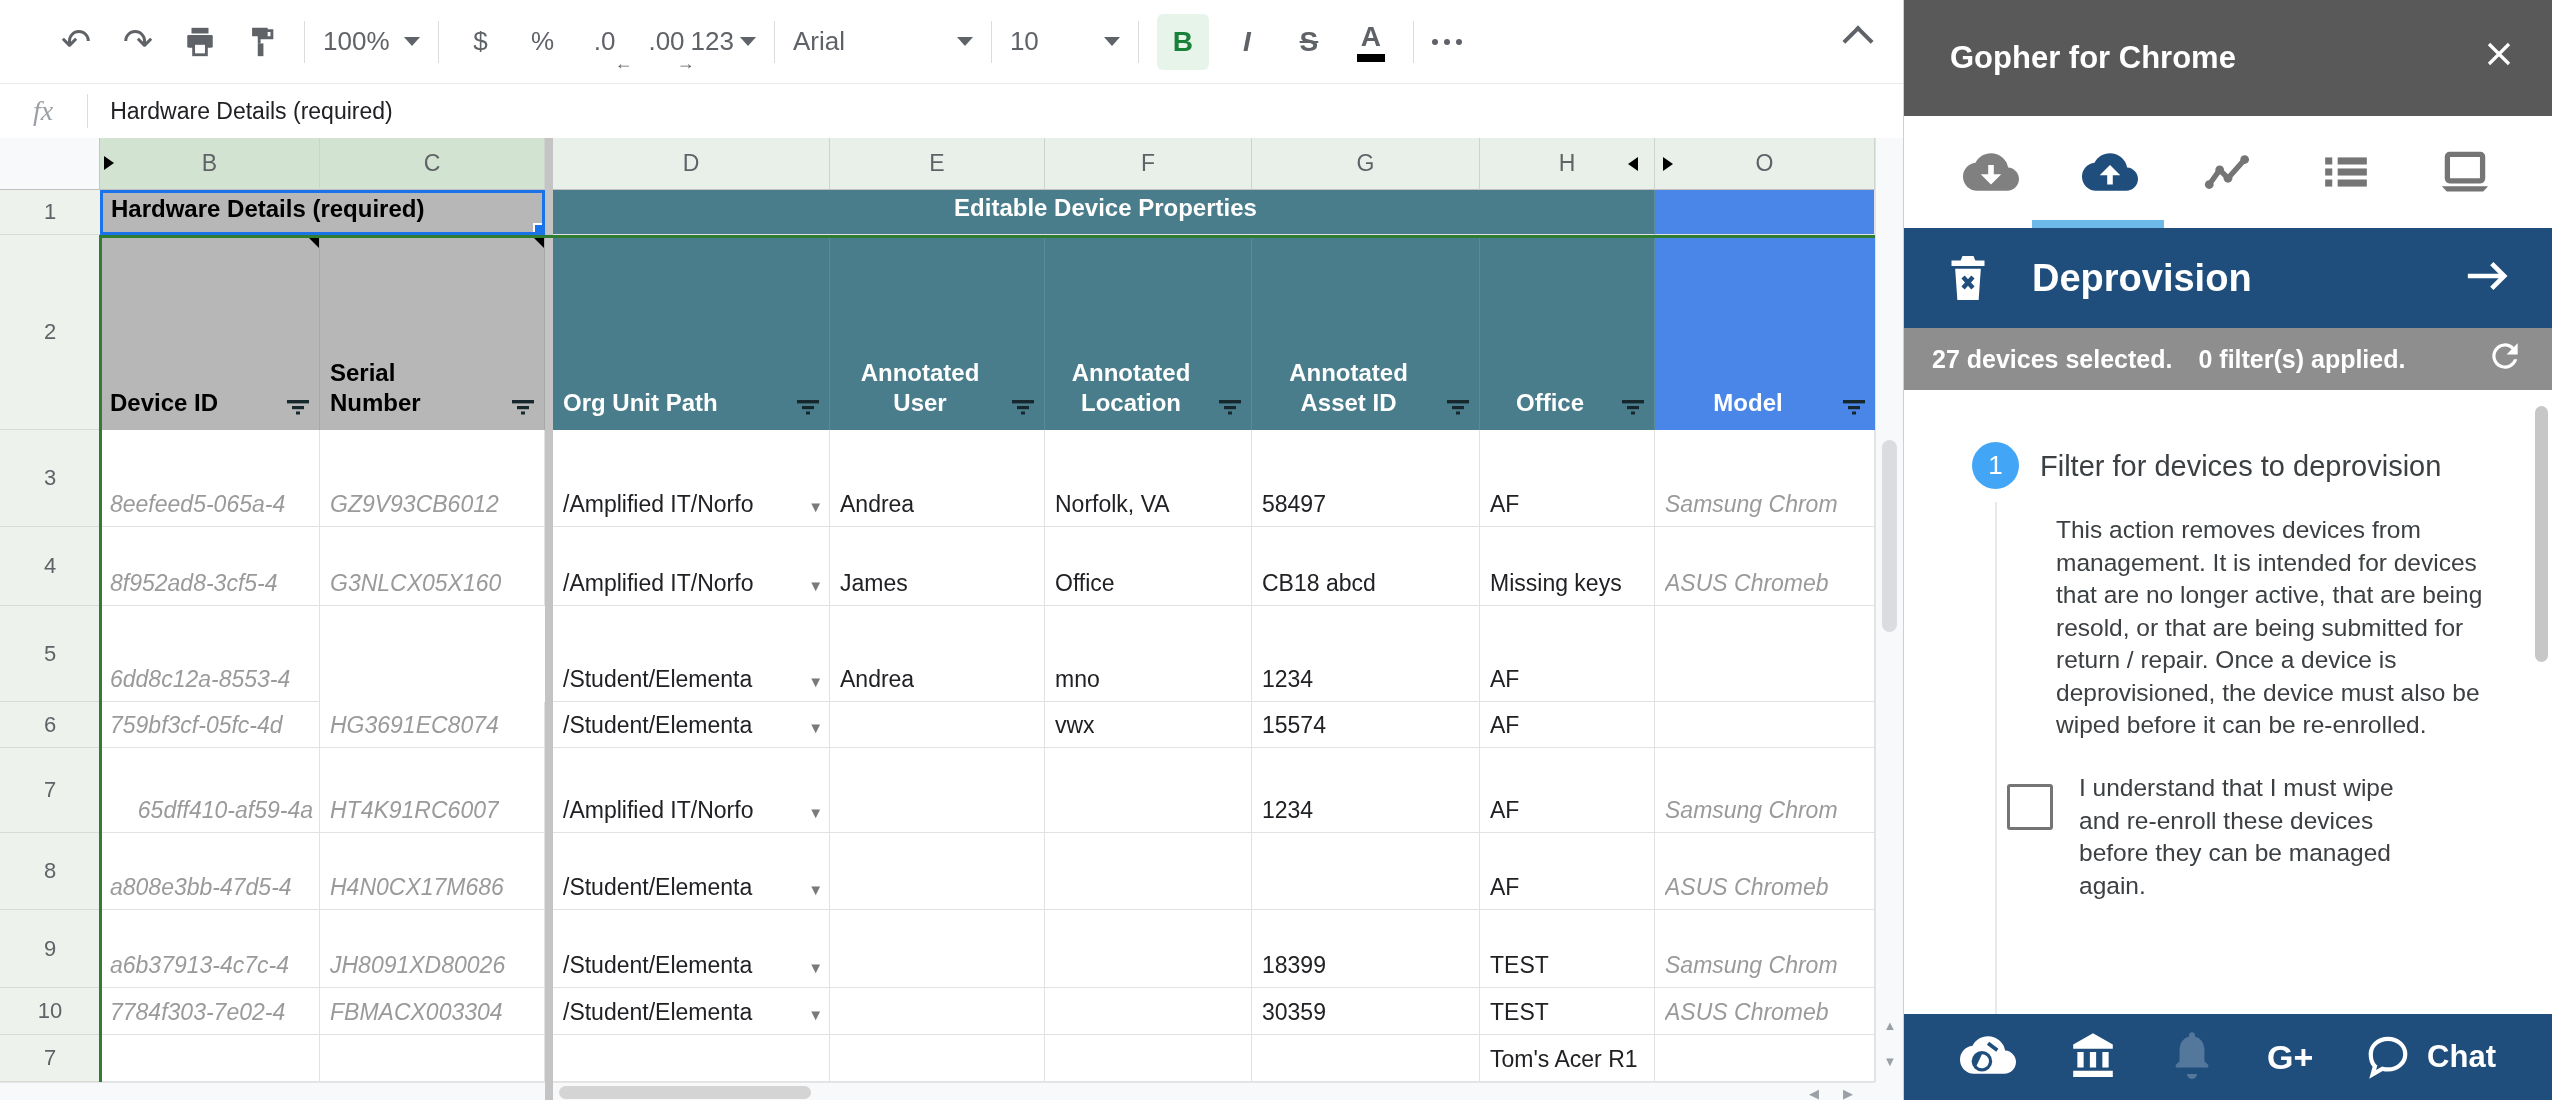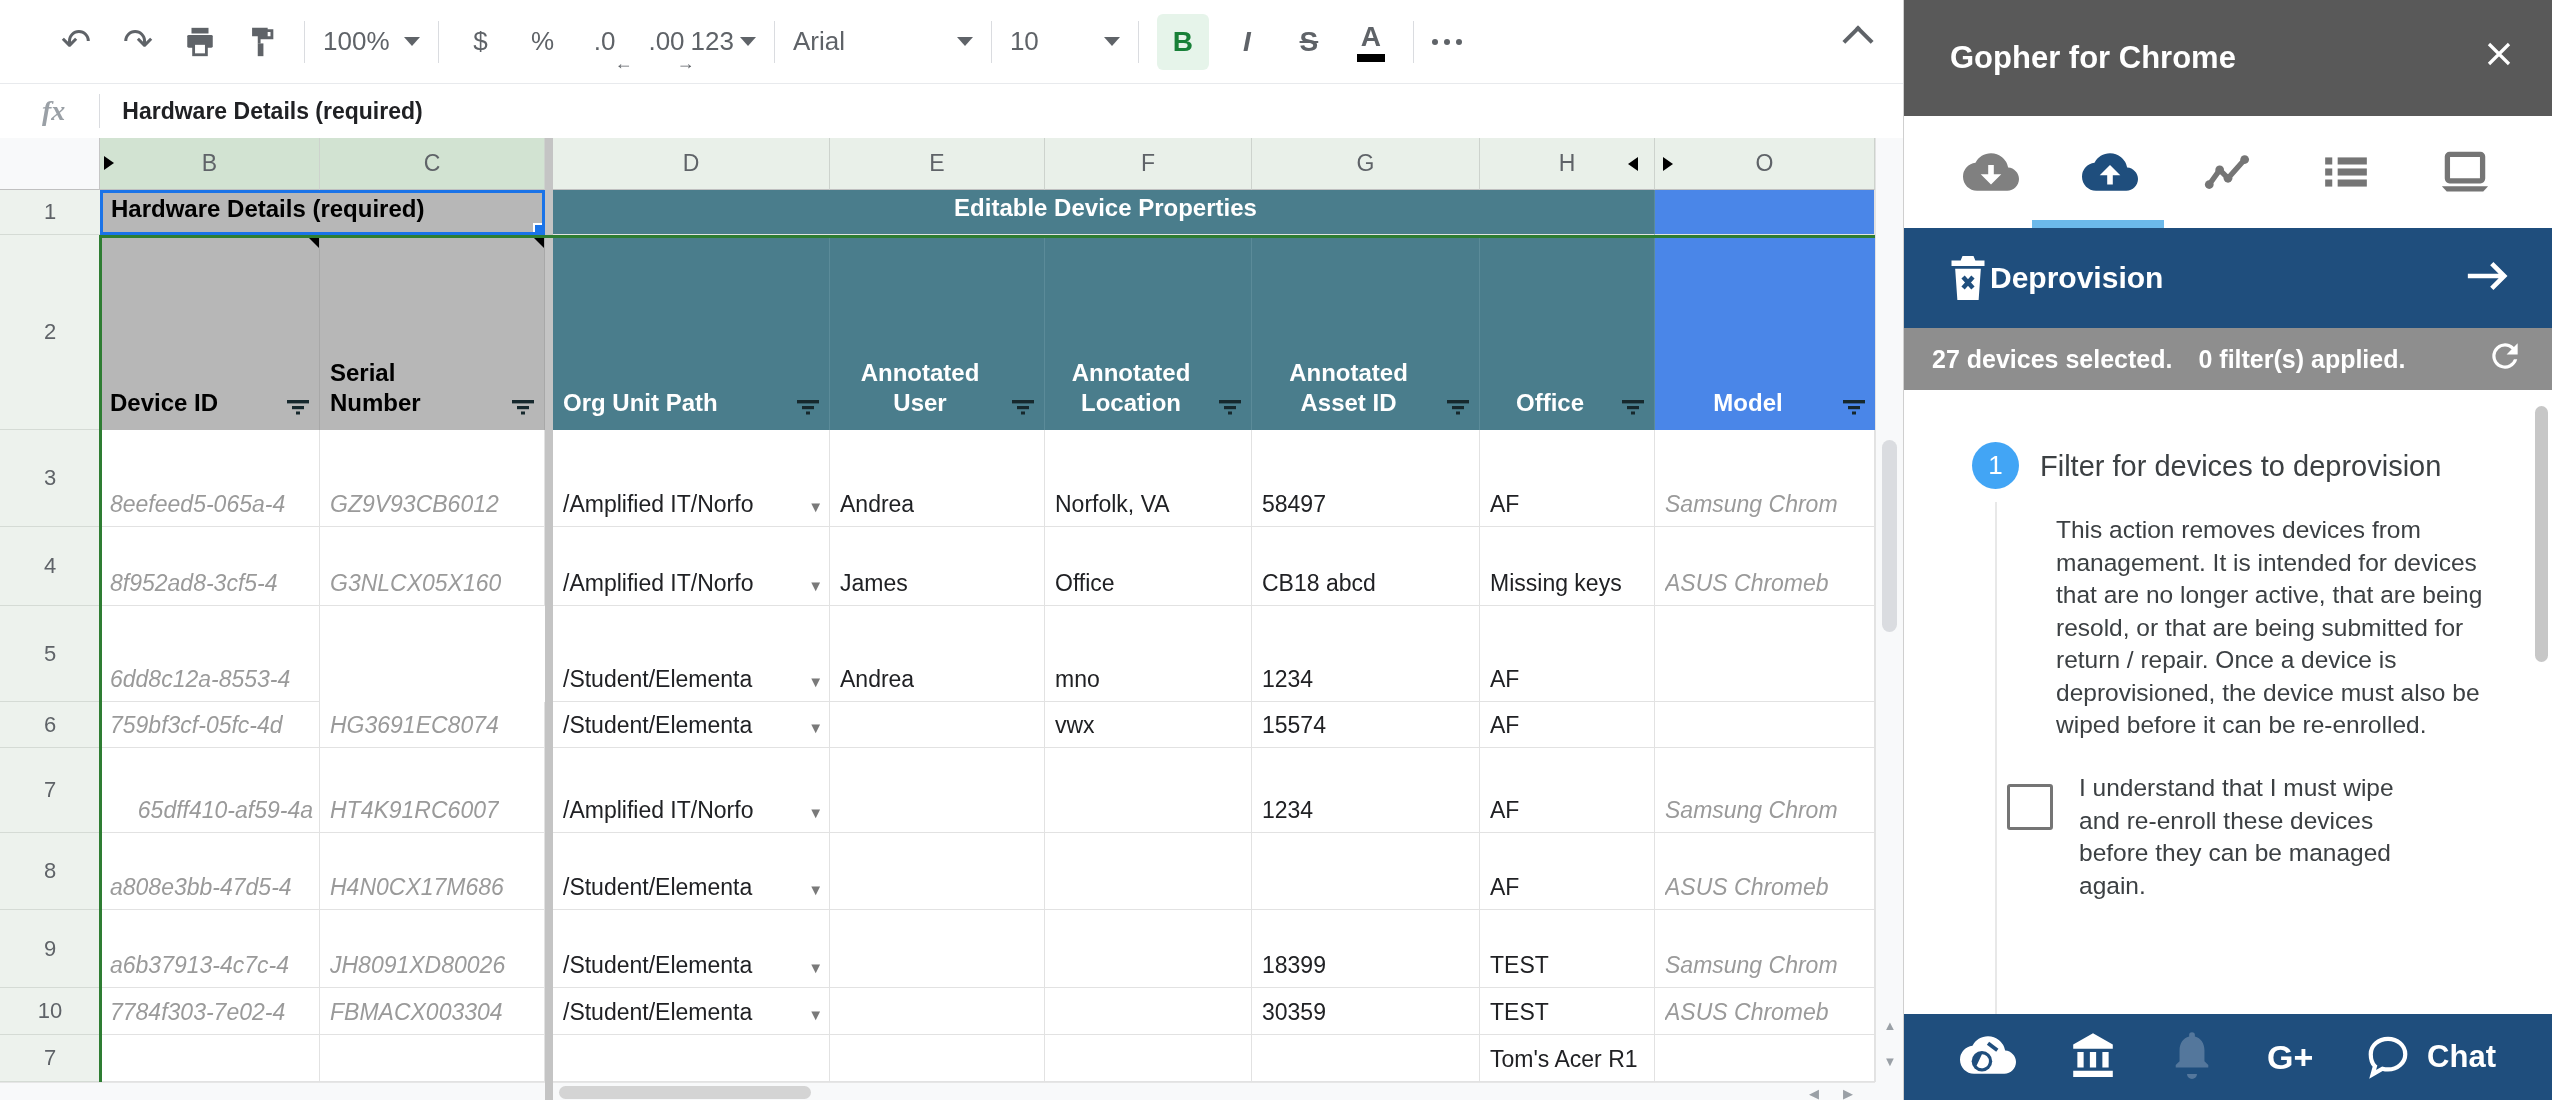--- a/index.html
+++ b/index.html
@@ -20,22 +20,22 @@
   .dec .sub{position:absolute;bottom:-4px;right:-4px;font-size:18px;}
   .bold-btn{background:#e6f4ea;color:var(--toolbar-active-green);font-weight:bold;font-size:28px;width:52px;}
   .ital-btn{font-style:italic;font-size:28px;font-weight:bold;}
   .strike-btn{text-decoration:line-through;font-size:28px;font-weight:bold;}
   .color-btn span{border-bottom:8px solid #000;padding:0 4px 1px 4px;font-size:28px;font-weight:bold;}
   .dots{width:6px;height:6px;border-radius:50%;background:#5f6368;box-shadow:12px 0 0 #5f6368,24px 0 0 #5f6368;margin-right:24px;}
   .chev-up{position:absolute;right:34px;top:30px;width:18px;height:18px;border-top:4px solid #5f6368;
            border-right:4px solid #5f6368;transform:rotate(-45deg);}
 
   
-  #fxbar{position:absolute;left:12px;top:84px;width:1903px;height:54px;background:#fff;
-         border-bottom:1px solid #e0e0e0;display:flex;align-items:center;font-weight:bold;}
+  #fxbar{position:absolute;left:3px;top:84px;width:1903px;height:54px;background:#fff;
+         border-bottom:1px solid #e0e0e0;display:flex;align-items:center;}
   .fx{font-family:"Liberation Serif","DejaVu Serif",serif;font-style:italic;color:#9aa0a6;
       font-size:28px;margin:0 34px 0 30px;}
   .fx-div{width:1px;height:34px;background:#dadce0;margin-right:22px;}
   .fx-val{font-size:23px;color:#202124;}
 
   
   #sheet{position:absolute;left:0;top:138px;width:1903px;height:962px;display:grid;
          grid-template-columns:100px 220px 225px 8px 277px 215px 207px 228px 175px 220px 28px;
          grid-template-rows:52px 45px 195px 97px 79px 96px 46px 85px 77px 78px 47px 47px 18px;}
   .corner{grid-column:1;grid-row:1;background:#f8f9fa;border-right:1px solid #c6c6c6;border-bottom:1px solid #c0c0c0;}
@@ -90,21 +90,21 @@
   #sidebar{position:absolute;left:1903px;top:0;width:649px;height:1100px;background:#fff;
            border-left:1px solid #cfcfcf;box-sizing:border-box;}
   .sb-title{height:116px;background:var(--sidebar-titlebar-gray);color:#fff;display:flex;align-items:center;
             padding:0 38px 0 46px;font-size:31px;font-weight:bold;}
   .sb-close{margin-left:auto;cursor:default;}
   .sb-tabs{height:112px;display:flex;align-items:center;justify-content:space-around;padding:0 28px;
            position:relative;background:#fff;}
   .sb-tab{width:70px;display:flex;justify-content:center;}
   .tab-underline{position:absolute;left:128px;bottom:0;width:132px;height:8px;background:var(--active-tab-underline);}
   .sb-action{height:100px;background:var(--sidebar-navy);color:#fff;display:flex;align-items:center;padding:0 42px;}
-  .sb-action .ttl{font-size:30px;font-weight:bold;}
+  .sb-action .ttl{font-size:38px;font-weight:bold;margin-left:42px;}
   .sb-action .fwd{margin-left:auto;}
   .sb-status{height:62px;background:var(--status-bar-gray);color:#fff;display:flex;align-items:center;
              padding:0 28px;font-size:25px;font-weight:bold;}
   .sb-status .s2{margin-left:26px;}
   .sb-status .refresh{margin-left:auto;}
   .sb-content{position:relative;height:645px;background:#fff;overflow:hidden;}
   .step-line{position:absolute;left:91px;top:112px;width:2px;height:533px;background:#e8e8e8;}
   .step-circle{position:absolute;left:68px;top:52px;width:47px;height:47px;border-radius:50%;
                background:var(--step-circle-blue);color:#fff;font-size:26px;display:flex;align-items:center;justify-content:center;}
   .step-heading{position:absolute;left:136px;top:60px;font-size:29px;color:#3c4043;}

